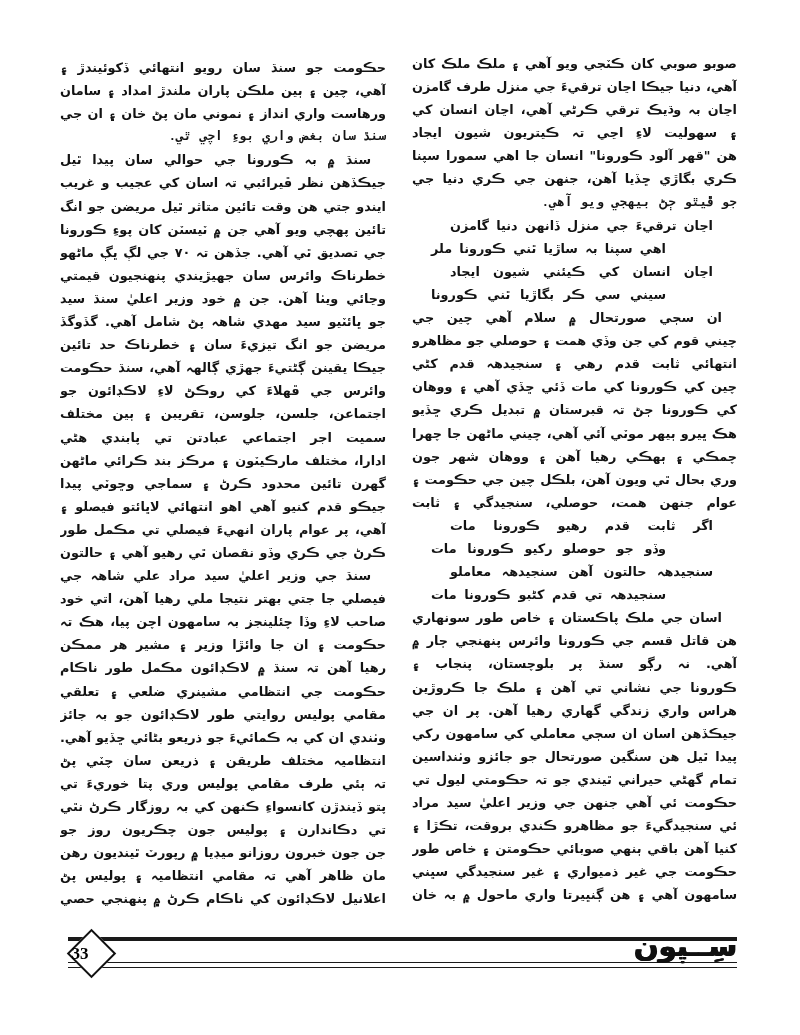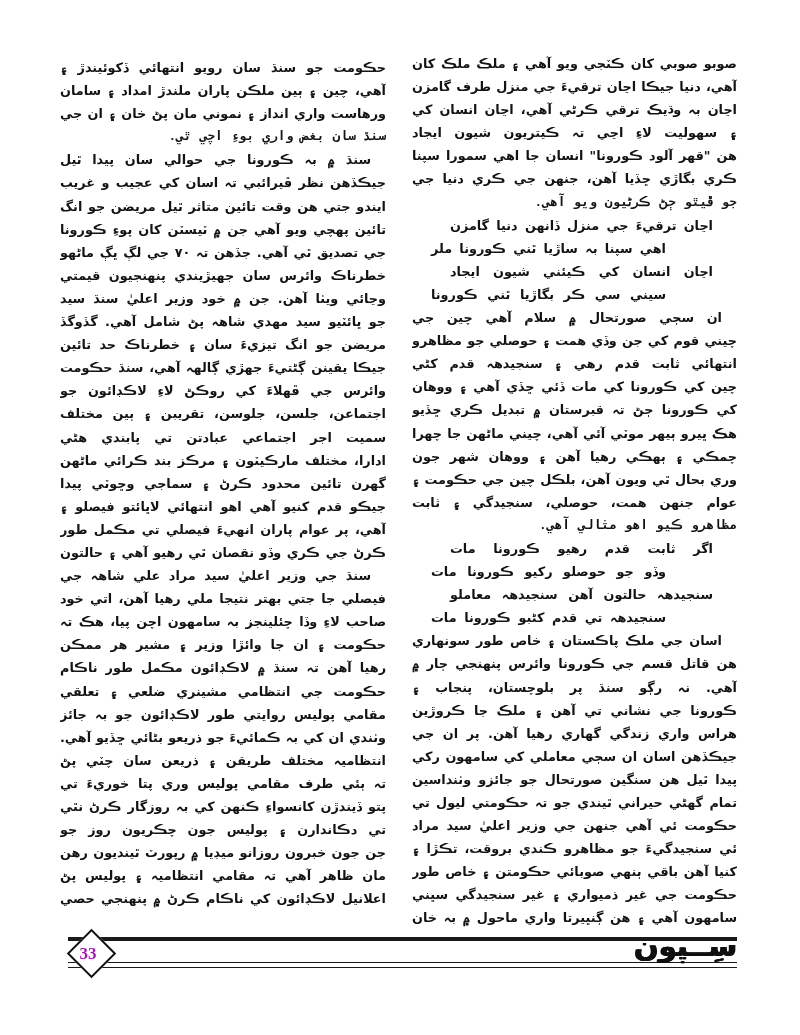--- a/index.html
+++ b/index.html
@@ -31,59 +31,58 @@
   .rule-thin{
     position:absolute;left:68px;width:669px;height:1.7px;background:#1a1a1a;
   }
   .rule-thin.a{top:961.5px;}
   .rule-thin.b{top:966.5px;}
   .page-num-diamond{
     position:absolute;left:74px;top:936px;width:31px;height:31px;
     background:#ffffff;border:2.6px solid #111;transform:rotate(45deg);
   }
   .page-num{
-    position:absolute;left:70px;top:936px;width:36px;height:36px;
+    position:absolute;left:62px;top:936px;width:36px;height:36px;
     display:flex;align-items:center;justify-content:center;
     font-family:"Liberation Serif","DejaVu Serif",serif;
-    font-weight:bold;font-size:17px;color:#a21caf;
+    font-weight:bold;font-size:17px;color:#000000;
   }
   .masthead{
     position:absolute;right:63px;top:929px;height:34px;line-height:34px;
     direction:rtl;font-weight:bold;font-size:29px;color:#101010;
     text-shadow:0.7px 0 0 #101010,-0.7px 0 0 #101010;
     letter-spacing:0;
   }
 </style>
 </head>
 <body>
 
 <div class="page">
 
   <div class="col col-right">
       <div class="line j">صوبو صوبي کان ڪٽجي ويو آهي ۽ ملڪ ملڪ کان ڪٽجي ويو</div>
       <div class="line j">آهي، دنيا جيڪا اڃان ترقيءَ جي منزل طرف گامزن آهي ۽ کيس</div>
       <div class="line j">اڃان بہ وڌيڪ ترقي ڪرڻي آهي، اڃان انسان کي انسان جي سک</div>
       <div class="line j">۽ سهوليت لاءِ اڃي تہ ڪيتريون شيون ايجاد ڪرڻيون آهن پر</div>
       <div class="line j">هن "قهر آلود ڪورونا" انسان جا اهي سمورا سپنا ساڙي ۽ سيني</div>
       <div class="line j">ڪري بگاڙي ڇڏيا آهن، جنهن جي ڪري دنيا جي ترقيءَ</div>
-      <div class="line e">جو ڦيٿو ڄڻ ڪرڻيون ويو آهي.</div>
+      <div class="line e">جو ڦيٿو ڄڻ بيهجي ويو آهي.</div>
       <div class="line v1">اڃان ترقيءَ جي منزل ڏانهن دنيا گامزن آهي</div>
       <div class="line v2">اهي سپنا بہ ساڙيا ٿني ڪورونا ملر ڪا پوندي</div>
       <div class="line v1">اڃان انسان کي ڪيئني شيون ايجاد ڪرڻيون هن</div>
       <div class="line v2">سيني سي ڪر بگاڙيا ٿني ڪورونا ملر ڪا پوندي</div>
       <div class="line ji">ان سڄي صورتحال ۾ سلام آهي چين جي حڪومت کي ۽</div>
       <div class="line j">چيني قوم کي جن وڏي همت ۽ حوصلي جو مظاهرو ڪندي،</div>
       <div class="line j">انتهائي ثابت قدم رهي ۽ سنجيدهہ قدم کڻي پنهنجي ملڪ</div>
       <div class="line j">چين کي ڪورونا کي مات ڏئي ڇڏي آهي ۽ ووهان شهر جنهن</div>
       <div class="line j">کي ڪورونا ڄڻ تہ قبرستان ۾ تبديل ڪري ڇڏيو هو، اُتي زندگي</div>
       <div class="line j">هڪ ڀيرو ٻيهر موٽي آئي آهي، چيني ماڻهن جا چهرا وري</div>
       <div class="line j">چمڪي ۽ ٻهڪي رهيا آهن ۽ ووهان شهر جون رونقون ۽ روشيون</div>
       <div class="line j">وري بحال ٿي ويون آهن، بلڪل چين جي حڪومت ۽ چين جي</div>
       <div class="line j">عوام جنهن همت، حوصلي، سنجيدگي ۽ ثابت قدميءَ جو</div>
-      <div class="line e">مظاهرو ڪيو اهو مثالي آهي.</div>
       <div class="line v1">اگر ثابت قدم رهيو ڪورونا مات سنجيدگيء</div>
       <div class="line v2">وڏو جو حوصلو رکيو ڪورونا مات کائيندي</div>
       <div class="line v1">سنجيدهہ حالتون آهن سنجيدهہ معاملو آهي</div>
       <div class="line v2">سنجيدهہ تي قدم کڻبو ڪورونا مات کائيندي</div>
       <div class="line ji">اسان جي ملڪ پاڪستان ۽ خاص طور سونهاري سنڌ کي پڻ</div>
       <div class="line j">هن قاتل قسم جي ڪورونا وائرس پنهنجي ڄار ۾ ڦاسائي ڇڏيو</div>
       <div class="line j">آهي. نہ رڳو سنڌ پر بلوچستان، پنجاب ۽ خيبرپختونخواهہ پڻ</div>
       <div class="line j">ڪورونا جي نشاني تي آهن ۽ ملڪ جا ڪروڙين ماڻهو خوف ۽</div>
       <div class="line j">هراس واري زندگي گهاري رهيا آهن. پر ان جي باوجود بہ</div>
       <div class="line j">جيڪڏهن اسان ان سڄي معاملي کي سامهون رکي پاڪستان ۾</div>

